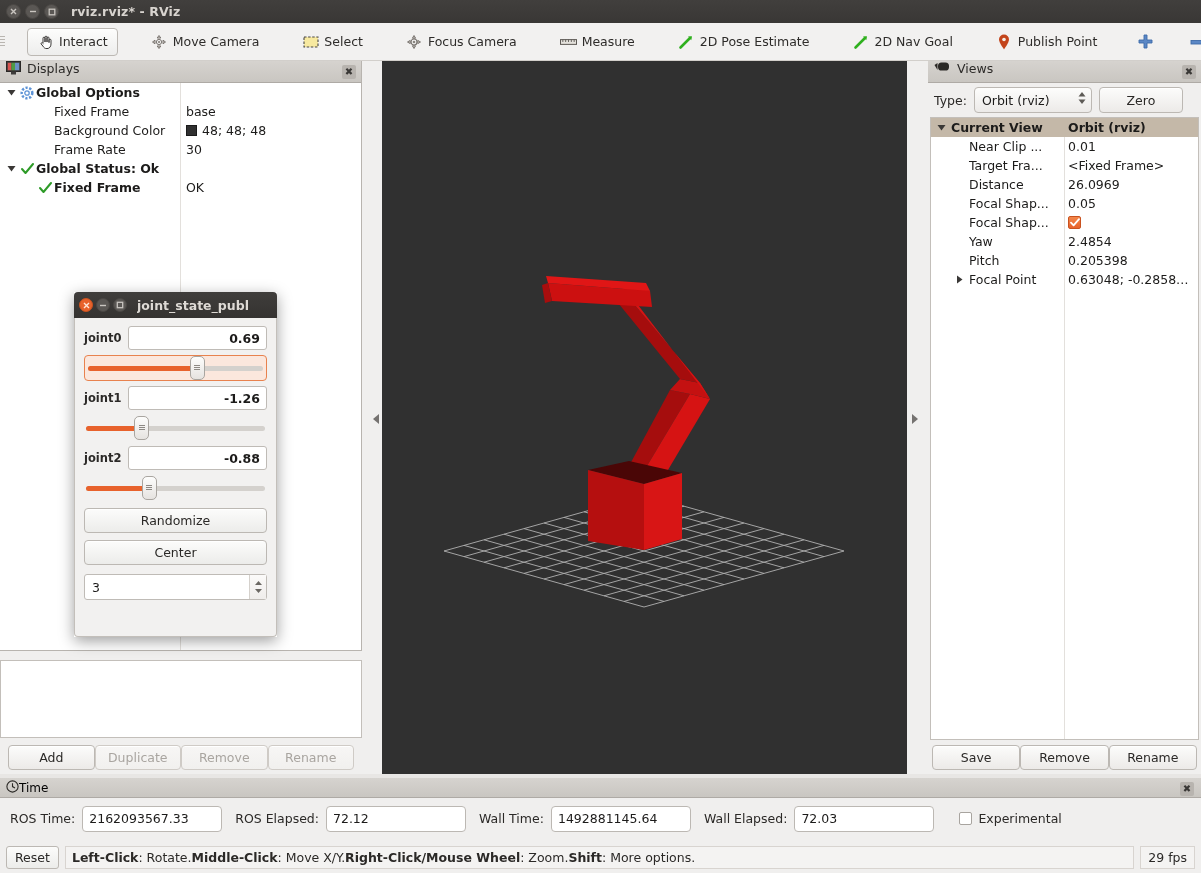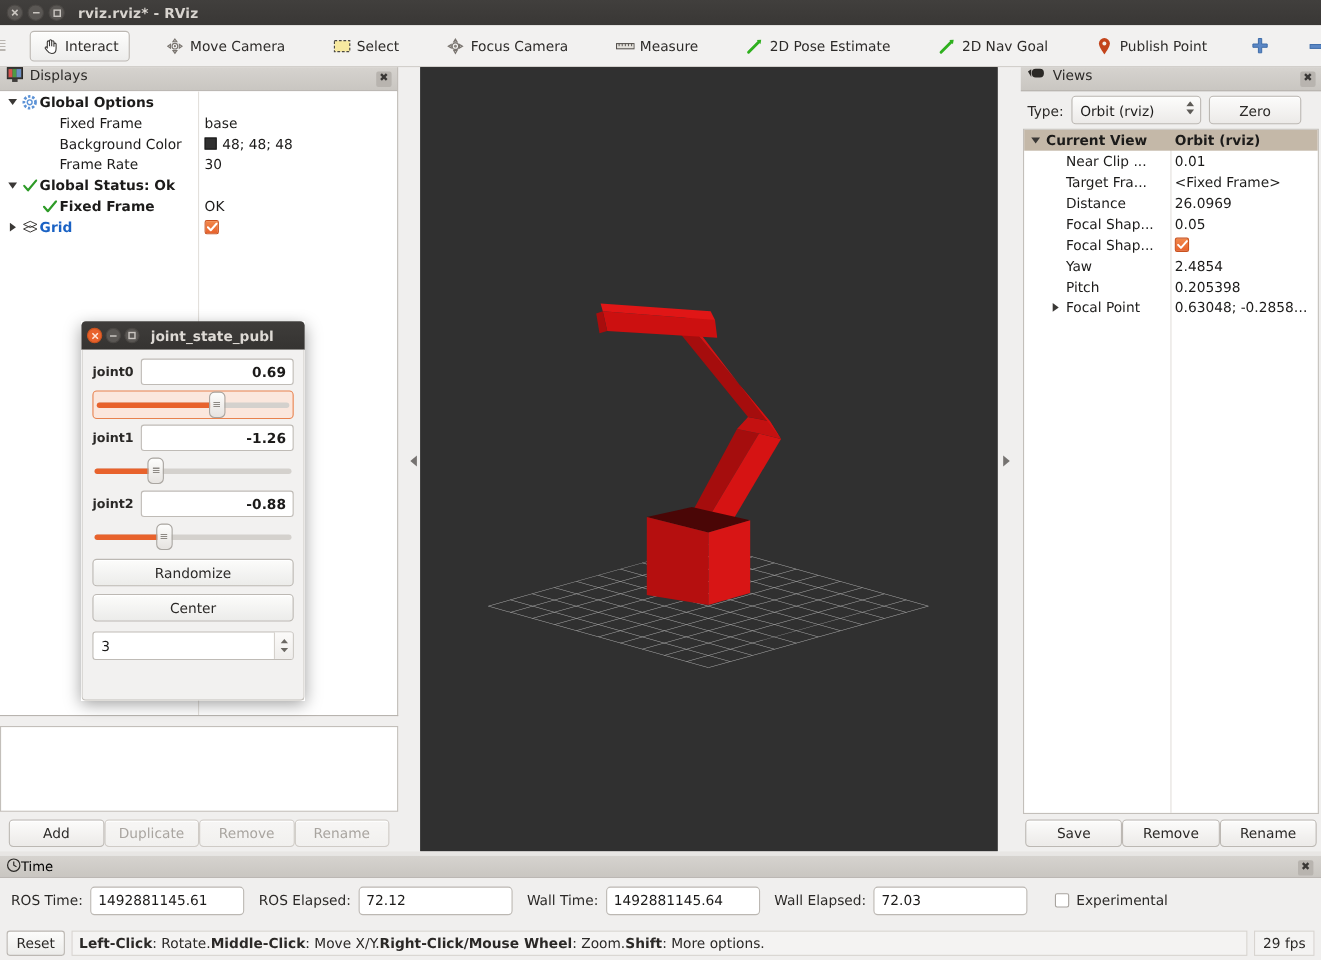--- a/index.html
+++ b/index.html
@@ -470,43 +470,20 @@
         </div>
         <div class="trow" style="padding-left: 22px;">
           <span class="twist"></span>
           <span class="ticon">
             <svg width="13" height="12" viewBox="0 0 13 12">
               <path d="M1 6 L4.5 10 L12 1" stroke="#2e9b28" stroke-width="2" fill="none" stroke-linecap="round" stroke-linejoin="round"></path>
             </svg>
           </span>
           <span class="tlabel bold">Fixed Frame</span>
           <span class="tvalue">OK</span>
-        </div>
-        <div class="trow" style="padding-left: 4px;">
-          <span class="twist">
-            <svg width="9" height="9" viewBox="0 0 9 9">
-              <path d="M2 0.5 L2 8.5 L7.5 4.5 Z" fill="#3a3836"></path>
-            </svg>
-          </span>
-          <span class="ticon">
-            <svg width="15" height="13" viewBox="0 0 15 13">
-              <g fill="none" stroke="#3a3836" stroke-width="0.9">
-                <path d="M7.5 1.2 L13.6 4 L7.5 6.8 L1.4 4 Z"></path>
-                <path d="M7.5 5.4 L13.6 8.2 L7.5 11 L1.4 8.2 Z"></path>
-              </g>
-            </svg>
-          </span>
-          <span class="tlabel link">Grid</span>
-          <span class="tvalue">
-            <span class="chk-orange">
-              <svg width="10" height="9" viewBox="0 0 10 9">
-                <path d="M1 4.6 L3.6 7.3 L9 1.2" stroke="#fff" stroke-width="1.8" fill="none" stroke-linecap="round" stroke-linejoin="round"></path>
-              </svg>
-            </span>
-          </span>
         </div>
       </div>
 
     <div class="splitter-h">
         <i></i>
       </div>
   </div>
 
   <div id="lowerleft"></div>
 
@@ -700,21 +677,21 @@
         <svg width="13" height="13" viewBox="0 0 13 13">
           <circle cx="6.5" cy="6.5" r="5.6" fill="none" stroke="#2b2926" stroke-width="1.1"></circle>
           <path d="M6.5 3.2 V6.6 L9 8" stroke="#2b2926" stroke-width="1.1" fill="none"></path>
         </svg>
       </span>
       <span class="ptitle">Time</span>
       <span class="panel-close" style="right:7px;">✖</span>
     </div>
     <div class="time-row">
       <span class="tfield-label">ROS Time:</span>
-      <div class="tfield" style="width:140px;">1492881145.61</div>
+      <div class="tfield" style="width:140px;">2162093567.33</div>
 
       <span class="tfield-label" style="margin-left:6px;">ROS Elapsed:</span>
       <div class="tfield" style="width:140px;">72.12</div>
 
       <span class="tfield-label" style="margin-left:6px;">Wall Time:</span>
       <div class="tfield" style="width:140px;">1492881145.64</div>
 
       <span class="tfield-label" style="margin-left:6px;">Wall Elapsed:</span>
       <div class="tfield" style="width:140px;">72.03</div>
 

